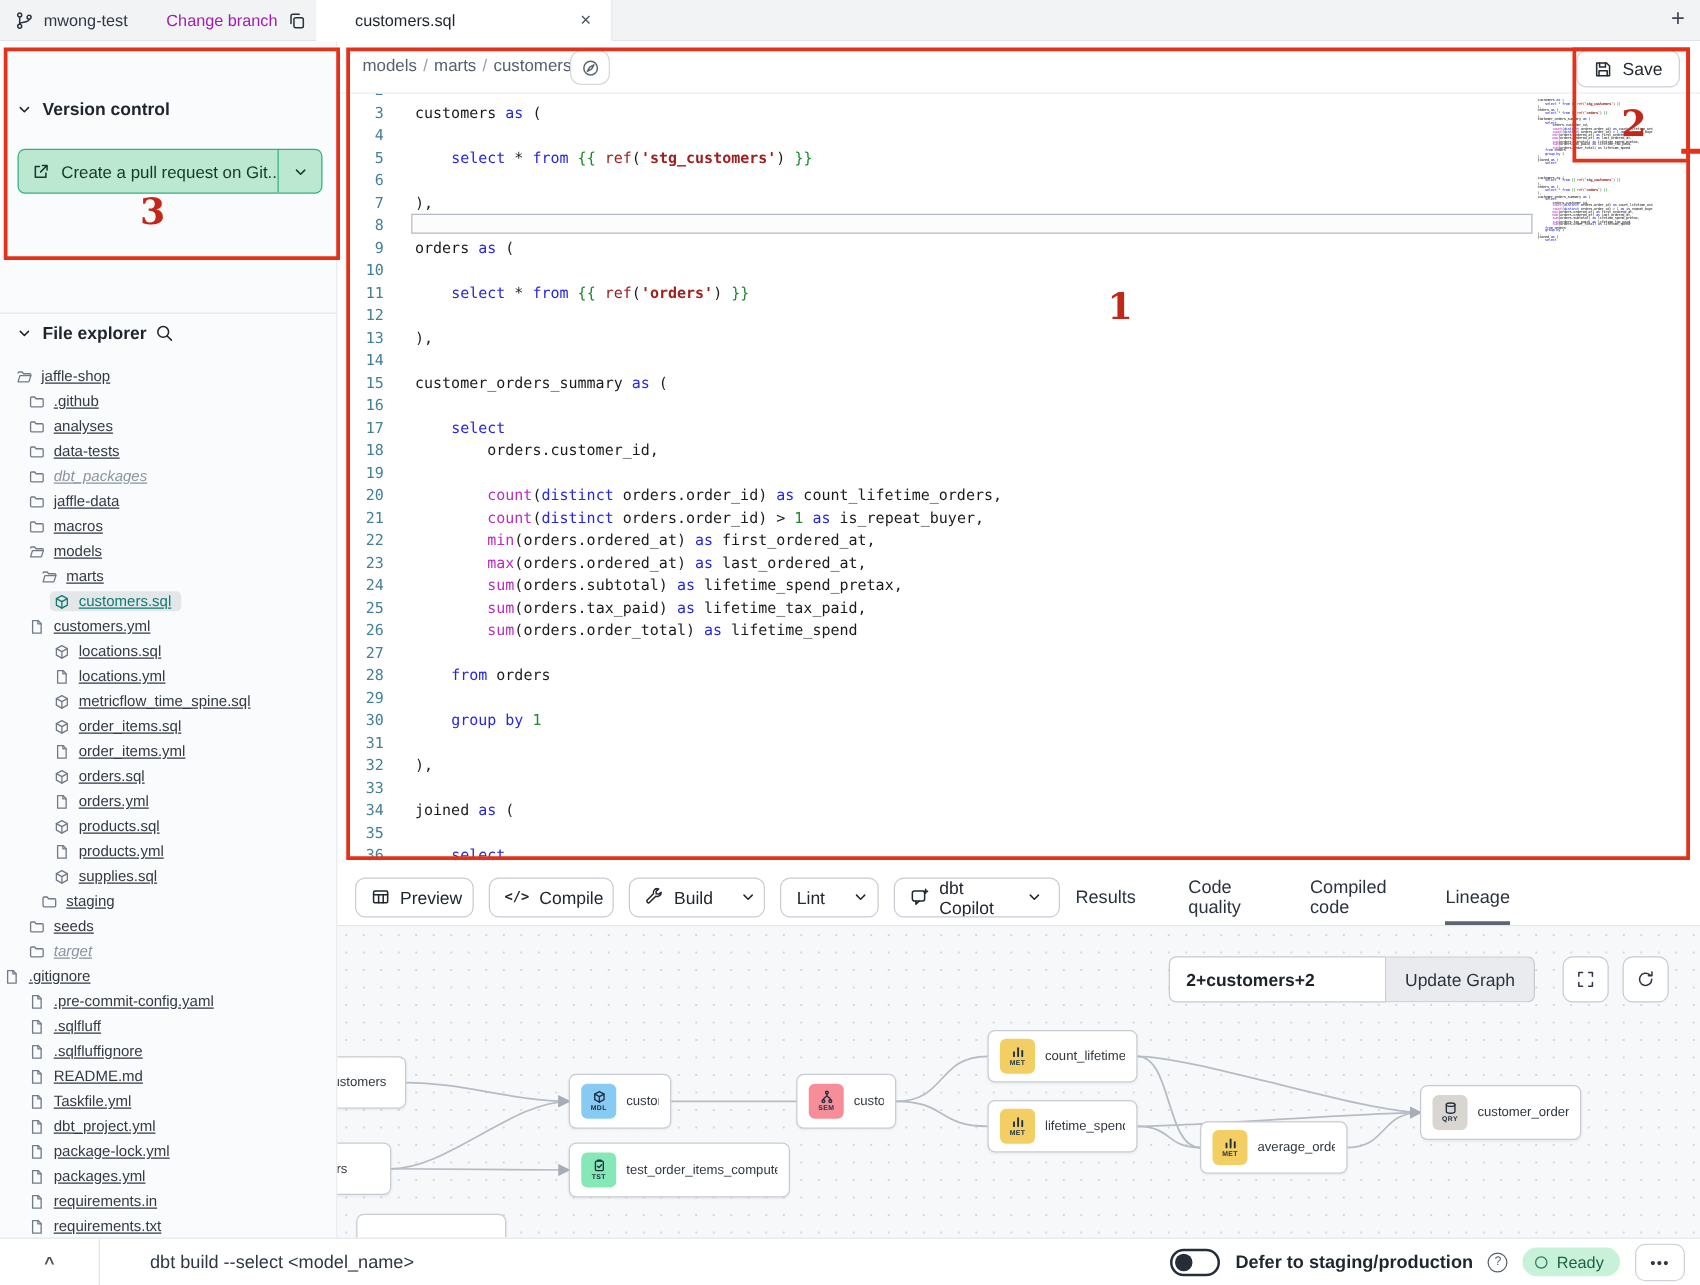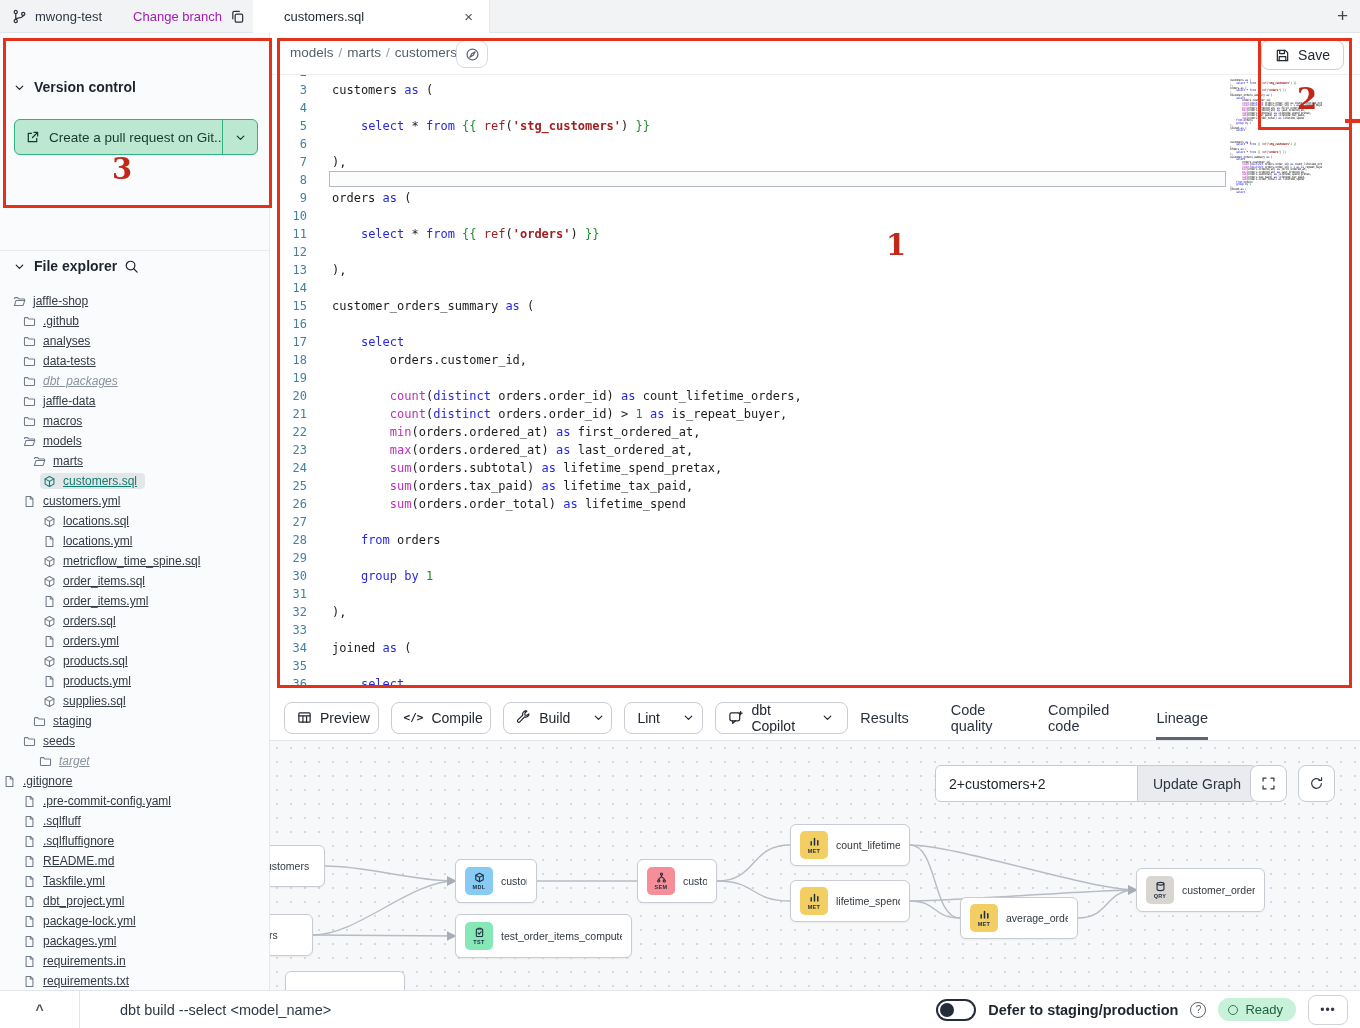--- a/index.html
+++ b/index.html
@@ -94,23 +94,23 @@
     display:flex; align-items:center; border-bottom:3px solid transparent;
     border-top:3px solid transparent; }
   .tab-item.active { border-bottom-color:#5d6573; }
 
   
   #lineage { position:absolute; left:270px; top:740px; width:1090px; height:250px;
     background:#f7f8f9; border-top:1px solid #e3e5e9; overflow:hidden;
     background-image:radial-gradient(#d6d9dc 1px, transparent 1px);
     background-size:14px 14px; }
   #lin-input-group { position:absolute; left:665px; top:24px; display:flex; height:37px; }
-  #lin-input { width:203px; height:37px; border:1px solid #c6cbd1;
+  #lin-input { width:174px; height:37px; border:1px solid #c6cbd1;
     border-radius:6px 0 0 6px; background:#fff; padding:0 13px; font-size:14px;
-    color:#1e242c; font-family:"Liberation Sans", sans-serif; outline:none; }
+    color:#1e242c; font-family:"Liberation Sans", sans-serif; outline:none;font-weight:bold; }
   #lin-update { height:37px; padding:0 15px; border:1px solid #c6cbd1; border-left:none;
     border-radius:0 6px 6px 0; background:#e9ebee; font-size:14px; color:#2b3340;
     display:flex; align-items:center; cursor:pointer; }
   .lin-iconbtn { position:absolute; top:24px; width:37px; height:37px; background:#fff;
     border:1px solid #c6cbd1; border-radius:8px; display:flex; align-items:center;
     justify-content:center; color:#2e3744; cursor:pointer; }
   #lin-expand { left:980px; } #lin-refresh { left:1028px; }
   #graph { position:absolute; inset:0; }
   #edges { position:absolute; inset:0; pointer-events:none; }
   .lnode { position:absolute; background:#fff; border:1px solid #c8ccd2; border-radius:6px;
@@ -409,21 +409,21 @@
         </span>
       </div>
       <div class="trow" style="padding-left:20px">
         <span class="tsel">
           <svg class="ic " viewBox="0 0 16 16">
             <path d="M1.8 4.2c0-.6.4-1 1-1h3l1.4 1.7h6c.6 0 1 .4 1 1v6c0 .6-.4 1-1 1H2.8c-.6 0-1-.4-1-1z"></path>
           </svg>
           <span class="tlabel">seeds</span>
         </span>
       </div>
-      <div class="trow muted" style="padding-left:36px">
+      <div class="trow muted" style="padding-left:20px">
         <span class="tsel">
           <svg class="ic " viewBox="0 0 16 16">
             <path d="M1.8 4.2c0-.6.4-1 1-1h3l1.4 1.7h6c.6 0 1 .4 1 1v6c0 .6-.4 1-1 1H2.8c-.6 0-1-.4-1-1z"></path>
           </svg>
           <span class="tlabel">target</span>
         </span>
       </div>
       <div class="trow" style="">
         <span class="tsel">
           <svg class="ic " viewBox="0 0 16 16">

